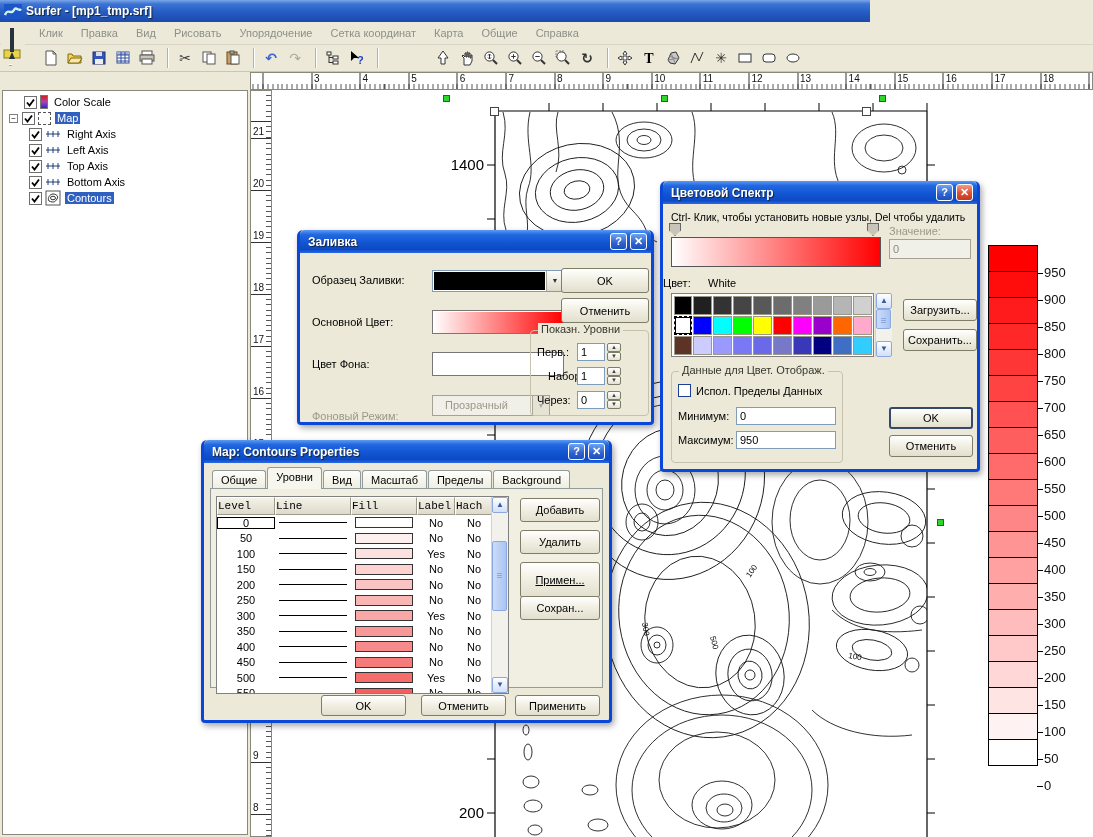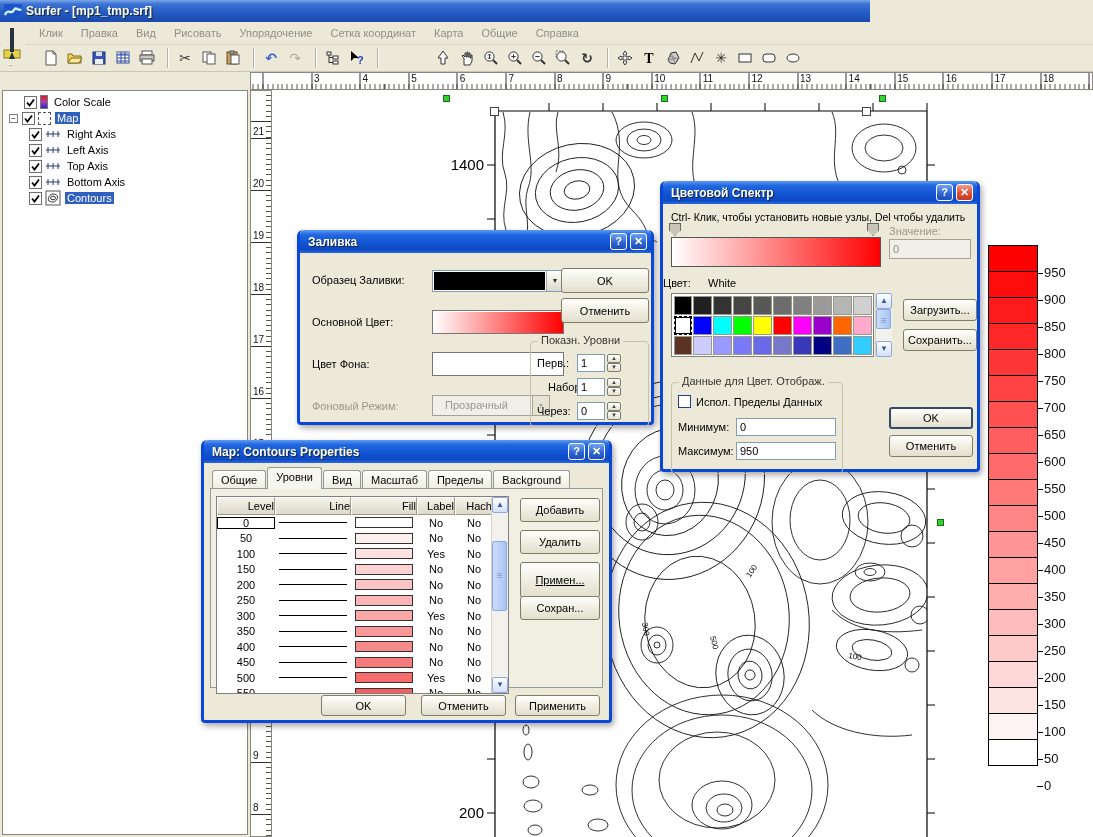--- a/index.html
+++ b/index.html
@@ -84,39 +84,39 @@
   .dbtn.red{background:linear-gradient(180deg,#F29A86,#DD5036 55%,#C23A20);}
   .xpbtn{position:absolute;border:1px solid #7E7D68;border-radius:3px;font-size:11px;
     background:linear-gradient(180deg,#FFFFFF,#F2F0E4 45%,#E2DfCE);color:#000;
     display:flex;align-items:center;justify-content:center;font-family:"Liberation Sans",sans-serif;}
   .xpbtn.def{border:2px solid #36486C;}
   .dlabel{position:absolute;font-size:11px;white-space:nowrap;}
   .dlabel.dis{color:#9A988A;}
   .xpinput{position:absolute;background:#fff;border:1px solid #7F9DB9;font-size:11px;padding:1px 3px;
     font-family:"Liberation Sans",sans-serif;}
   .xpinput.dis{background:#F1F0E8;border-color:#A5A295;color:#8C8A7C;}
-  .xpgroup{position:absolute;border:1px solid #C5C2AD;border-radius:4px;margin-top:11px;}
+  .xpgroup{position:absolute;border:1px solid #C5C2AD;border-radius:4px;}
   .xpgroup .gtitle{position:absolute;top:-8px;left:7px;background:#ECE9D8;padding:0 3px;font-size:11px;color:#35352C;}
   .spin{position:absolute;width:14px;display:flex;flex-direction:column;}
   .spin b{height:9px;border:1px solid #7E7D68;border-radius:2px;background:linear-gradient(180deg,#fff,#E4E1D0);
     font-size:6px;line-height:7px;text-align:center;color:#444;font-weight:normal;}
   .cbox{position:absolute;width:13px;height:13px;background:#fff;border:1px solid #1C3F94;}
 
   
   .tabs{position:absolute;display:flex;align-items:flex-end;height:22px;}
   .tab{border:1px solid #919B9C;border-bottom:none;border-radius:3px 3px 0 0;padding:3px 8px 2px 8px;
     background:linear-gradient(180deg,#FEFEFA,#EFEDE0);margin-right:1px;height:19px;}
   .tab.active{height:22px;background:#F6F5EE;position:relative;z-index:2;font-weight:normal;}
   .tabpanel{position:absolute;border:1px solid #919B9C;background:#F1EFE2;}
 
   
   #lvltable{position:absolute;left:12px;top:56px;width:293px;height:198px;background:#fff;border:1px solid #808080;overflow:hidden;}
   .lt-head{display:flex;height:18px;}
   .lt-head div{background:linear-gradient(180deg,#F4F2E8,#DDDACB);border-right:1px solid #9D9A8C;border-bottom:1px solid #9D9A8C;
-    border-top:1px solid #fff;border-left:1px solid #fff;text-align:right;line-height:16px;font-size:11px;}
+    border-top:1px solid #fff;border-left:1px solid #fff;text-align:left;line-height:16px;font-size:11px;font-family:Liberation Mono, monospace;}
   .lt-row{display:flex;height:15.5px;align-items:center;}
   .lt-c{flex:0 0 auto;text-align:center;font-size:11px;}
   .lt-line{height:1px;background:#000;width:68px;margin:0 4px;}
   .lt-fill{height:11px;width:58px;border:1px solid #333;margin:0 4px;}
   .lt-sel{outline:1px solid #000;outline-offset:-1px;}
 
   
   .sb{position:absolute;width:17px;background:#F3F1EC;border-left:1px solid #D6D3C6;display:flex;flex-direction:column;}
   .sb .ar{height:16px;border:1px solid #8CA8E0;border-radius:2px;background:linear-gradient(180deg,#FDFEFF,#D3E0F8);
     color:#3B5B9C;font-size:8px;line-height:14px;text-align:center;}
@@ -720,21 +720,21 @@
     </div>
     <span class="dlabel" style="left:12px;top:44px;">Образец Заливки:</span>
     <div style="position:absolute;left:132px;top:40px;width:132px;height:22px;border:1px solid #7F9DB9;background:#fff;display:flex;">
       <div style="flex:1;background:#000;margin:1px;"></div>
       <div style="width:17px;background:linear-gradient(180deg,#FDFDFB,#DEDACA);border-left:1px solid #ACA899;color:#333;font-size:7px;line-height:20px;text-align:center;">▼</div>
     </div>
     <span class="dlabel" style="left:12px;top:86px;">Основной Цвет:</span>
     <div style="position:absolute;left:132px;top:80px;width:132px;height:24px;border:1px solid #777;box-shadow:1px 1px 0 #fff inset;background:linear-gradient(90deg,#FFFFFF,#FF0000);"></div>
     <span class="dlabel" style="left:12px;top:128px;">Цвет Фона:</span>
     <div style="position:absolute;left:132px;top:122px;width:132px;height:24px;border:1px solid #777;box-shadow:1px 1px 0 #fff inset;background:#fff;"></div>
-    <span class="dlabel dis" style="left:12px;top:170px;">Фоновый Режим:</span>
+    <span class="dlabel dis" style="left:12px;top:180px;">Фоновый Режим:</span>
     <div style="position:absolute;left:132px;top:165px;width:118px;height:21px;border:1px solid #A5A295;background:#F1F0E8;display:flex;">
       <span style="flex:1;color:#9A988A;padding:3px 12px;">Прозрачный</span>
       <div style="width:17px;background:#E6E3D4;border-left:1px solid #ACA899;color:#AAA;font-size:7px;line-height:19px;text-align:center;">▼</div>
     </div>
     <button class="xpbtn" style="left:261px;top:38px;width:88px;height:25px;">OK</button>
     <button class="xpbtn" style="left:261px;top:68px;width:88px;height:25px;">Отменить</button>
     <div class="xpgroup" style="left:230px;top:100px;width:119px;height:86px;">
       <span class="gtitle">Показн. Уровни</span>
       <span class="dlabel" style="left:6px;top:15px;">Перв.:</span>
       <input class="xpinput" style="left: 46px; top: 12px; width: 28px; height: 18px;" value="1">

